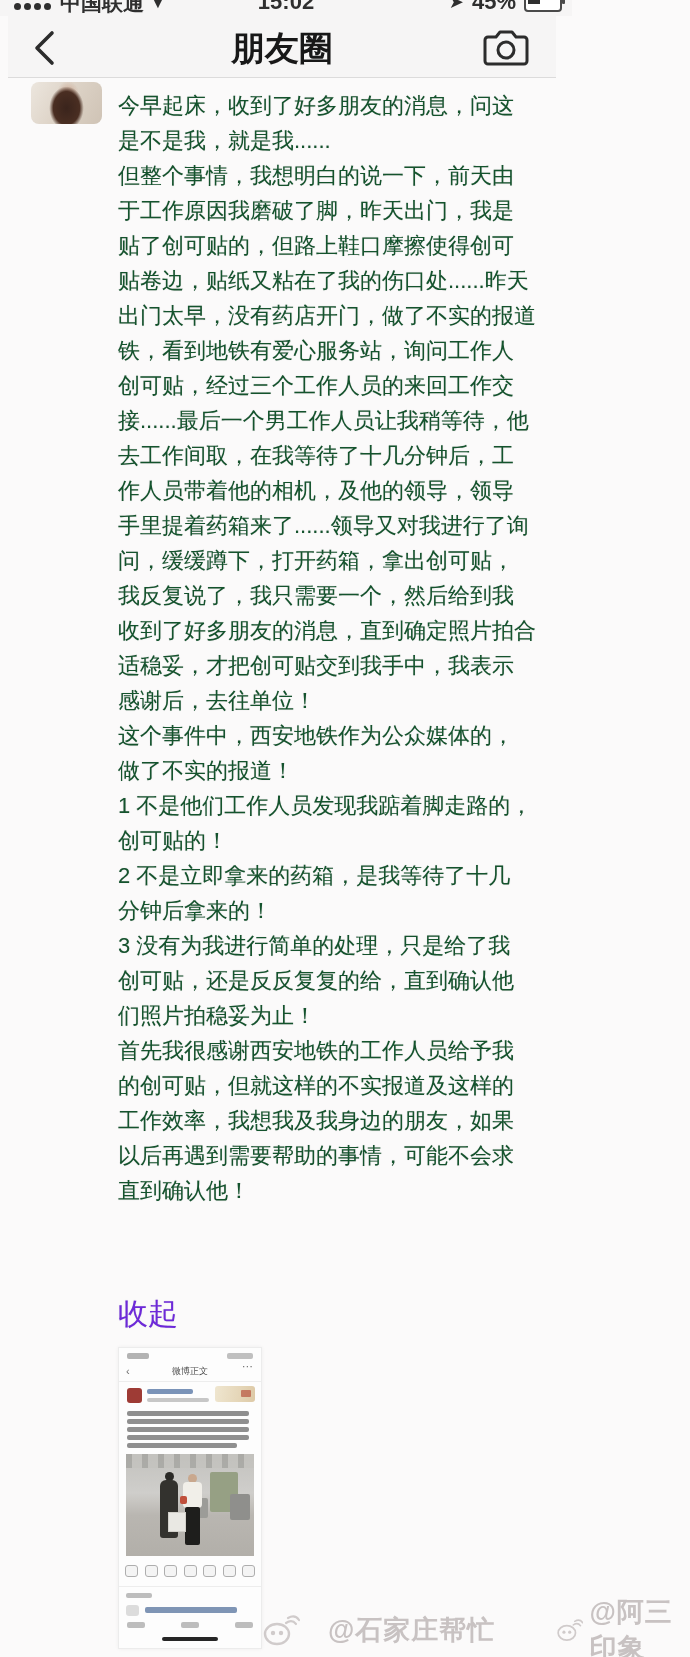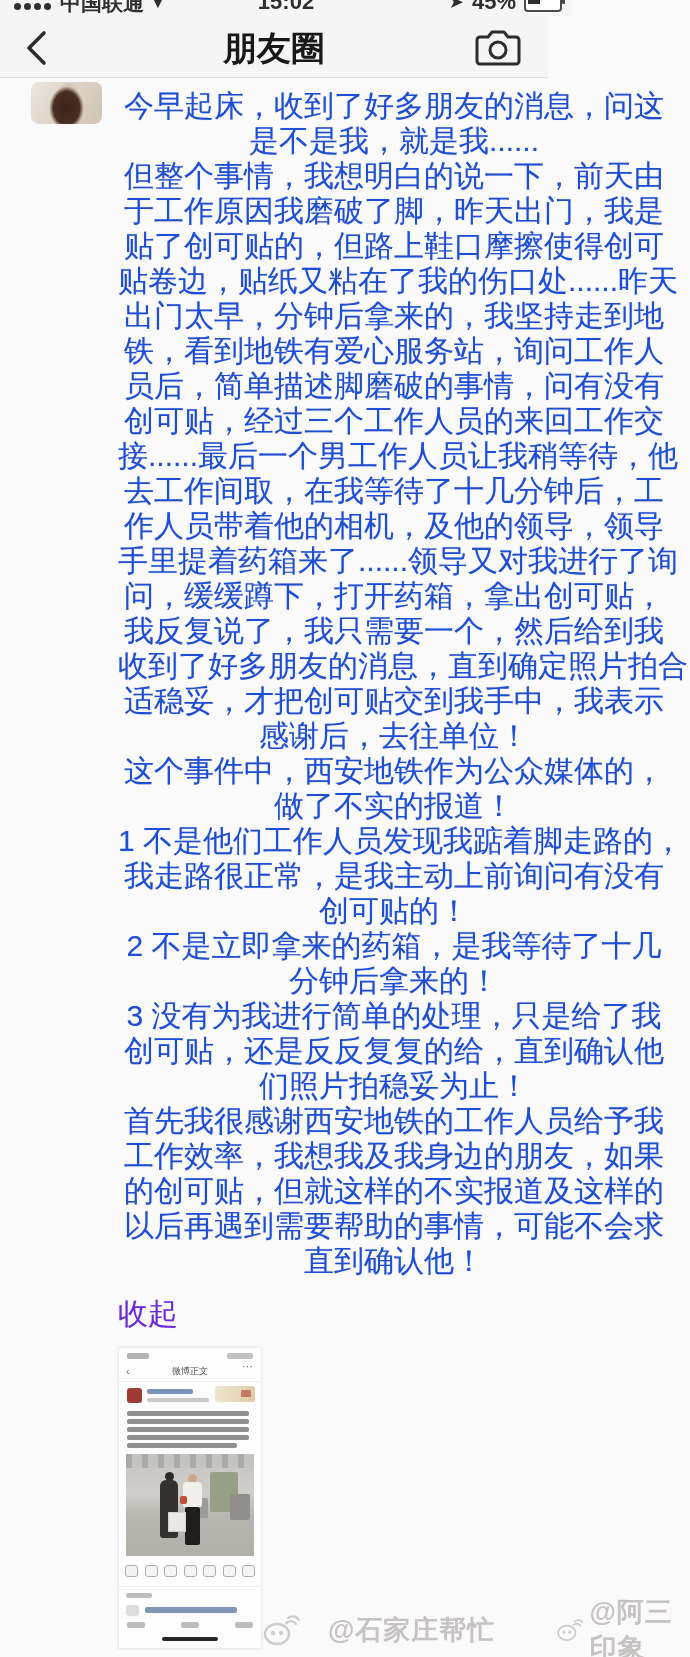--- a/index.html
+++ b/index.html
@@ -19,40 +19,39 @@
   .sb-dots span{display:inline-block;width:7px;height:7px;border-radius:50%;background:#2f2f2f;margin-right:3px;}
   .sb-carrier{font-size:21px;}
   .sb-caret{font-size:16px;}
   .sb-time{position:absolute;left:0;right:0;text-align:center;top:0;}
   .sb-right{position:absolute;right:10px;top:0;display:flex;align-items:center;gap:8px;}
   .sb-batt-shell{width:34px;height:16px;border:2px solid #4a4a4a;border-radius:4px;position:relative;background:#fff;}
   .sb-batt-shell::after{content:"";position:absolute;right:-5px;top:4px;width:3px;height:6px;background:#4a4a4a;border-radius:1px;}
   .sb-batt-fill{position:absolute;left:2px;top:2px;width:12px;height:8px;background:#2f2f2f;}
   
   .navbar{
-    position:absolute;left:0;top:16px;width:548px;height:61px;
+    position:absolute;left:8px;top:16px;width:548px;height:61px;
     background:#f6f5f5;border-bottom:1px solid #dcdbdb;z-index:4;
   }
   .nav-back{position:absolute;left:20px;top:12px;width:36px;height:40px;cursor:pointer;}
   .nav-title{position:absolute;left:0;right:0;top:10px;text-align:center;font-size:34px;font-weight:bold;color:#181818;}
   .nav-camera{position:absolute;right:26px;top:12px;width:48px;height:40px;cursor:pointer;}
   
   .avatar{
     position:absolute;left:31px;top:82px;width:71px;height:42px;border-radius:8px;
     background:
       radial-gradient(ellipse 24px 30px at 50% 62%, #3a241c 0%, #4a2e22 55%, rgba(74,46,34,0) 72%),
       radial-gradient(ellipse 14px 16px at 52% 28%, #caa58f 0%, rgba(202,165,143,0) 80%),
       linear-gradient(120deg,#ece6de 0%,#ded4c8 45%,#cfc3b5 100%);
     overflow:hidden;
   }
   .text-block{position:absolute;left:118px;top:88px;width:552px;}
   .text-line{
-    height:35px;line-height:35px;font-size:30px;color:#1d4ed8;white-space:nowrap;
+    height:35px;line-height:35px;font-size:22px;color:#14532d;white-space:nowrap;
     text-shadow:0 0 1px rgba(45,45,45,0.25);
-    text-align:center;
   }
   .collapse-link{
     position:absolute;left:118px;top:1294px;font-size:30px;color:#6d28d9;cursor:pointer;
     text-shadow:0 0 1px rgba(77,88,120,0.25);
   }
   
   .thumb{
     position:absolute;left:118px;top:1347px;width:142px;height:300px;
     background:#fdfdfd;border:1px solid #ececec;box-shadow:0 0 4px rgba(0,0,0,0.05);
     cursor:pointer;overflow:hidden;
@@ -139,46 +138,44 @@
 
 <div class="avatar"></div>
 
 <div class="text-block">
     <div class="text-line">今早起床，收到了好多朋友的消息，问这</div>
     <div class="text-line">是不是我，就是我......</div>
     <div class="text-line">但整个事情，我想明白的说一下，前天由</div>
     <div class="text-line">于工作原因我磨破了脚，昨天出门，我是</div>
     <div class="text-line">贴了创可贴的，但路上鞋口摩擦使得创可</div>
     <div class="text-line">贴卷边，贴纸又粘在了我的伤口处......昨天</div>
-    <div class="text-line">出门太早，分钟后拿来的，我坚持走到地</div>
+    <div class="text-line">出门太早，没有药店开门，做了不实的报道</div>
     <div class="text-line">铁，看到地铁有爱心服务站，询问工作人</div>
-    <div class="text-line">员后，简单描述脚磨破的事情，问有没有</div>
     <div class="text-line">创可贴，经过三个工作人员的来回工作交</div>
     <div class="text-line">接......最后一个男工作人员让我稍等待，他</div>
     <div class="text-line">去工作间取，在我等待了十几分钟后，工</div>
     <div class="text-line">作人员带着他的相机，及他的领导，领导</div>
     <div class="text-line">手里提着药箱来了......领导又对我进行了询</div>
     <div class="text-line">问，缓缓蹲下，打开药箱，拿出创可贴，</div>
     <div class="text-line">我反复说了，我只需要一个，然后给到我</div>
     <div class="text-line">收到了好多朋友的消息，直到确定照片拍合</div>
     <div class="text-line">适稳妥，才把创可贴交到我手中，我表示</div>
     <div class="text-line">感谢后，去往单位！</div>
     <div class="text-line">这个事件中，西安地铁作为公众媒体的，</div>
     <div class="text-line">做了不实的报道！</div>
     <div class="text-line">1 不是他们工作人员发现我踮着脚走路的，</div>
-    <div class="text-line">我走路很正常，是我主动上前询问有没有</div>
     <div class="text-line">创可贴的！</div>
     <div class="text-line">2 不是立即拿来的药箱，是我等待了十几</div>
     <div class="text-line">分钟后拿来的！</div>
     <div class="text-line">3 没有为我进行简单的处理，只是给了我</div>
     <div class="text-line">创可贴，还是反反复复的给，直到确认他</div>
     <div class="text-line">们照片拍稳妥为止！</div>
     <div class="text-line">首先我很感谢西安地铁的工作人员给予我</div>
+    <div class="text-line">的创可贴，但就这样的不实报道及这样的</div>
     <div class="text-line">工作效率，我想我及我身边的朋友，如果</div>
-    <div class="text-line">的创可贴，但就这样的不实报道及这样的</div>
     <div class="text-line">以后再遇到需要帮助的事情，可能不会求</div>
     <div class="text-line">直到确认他！</div>
   </div>
 
 <div class="collapse-link">收起</div>
 
 <div class="thumb">
   <div class="t-sb-time"></div>
   <div class="t-sb-right"></div>
   <div class="t-back">‹</div>

